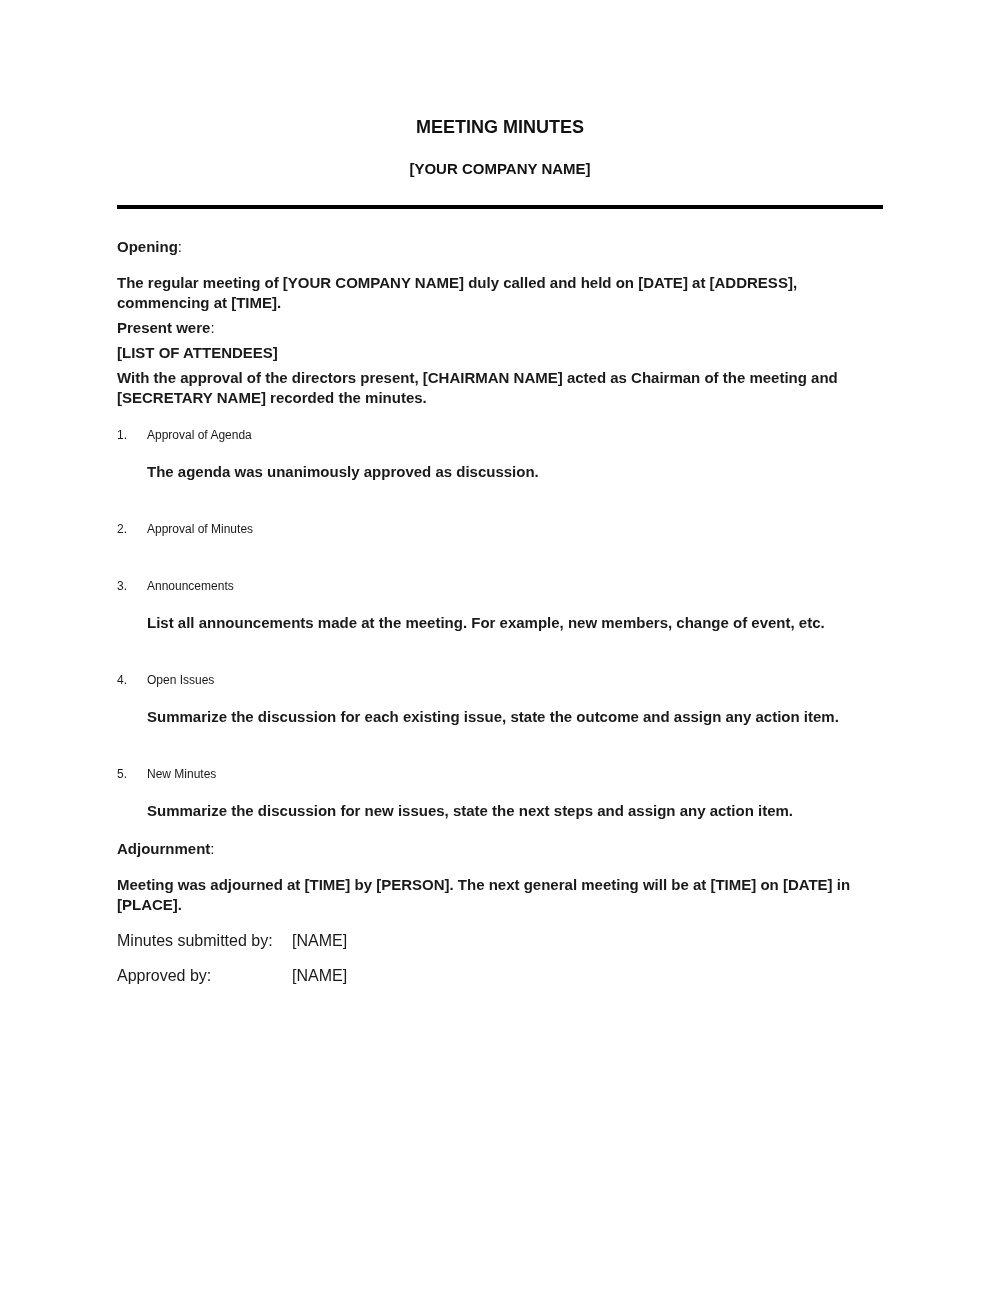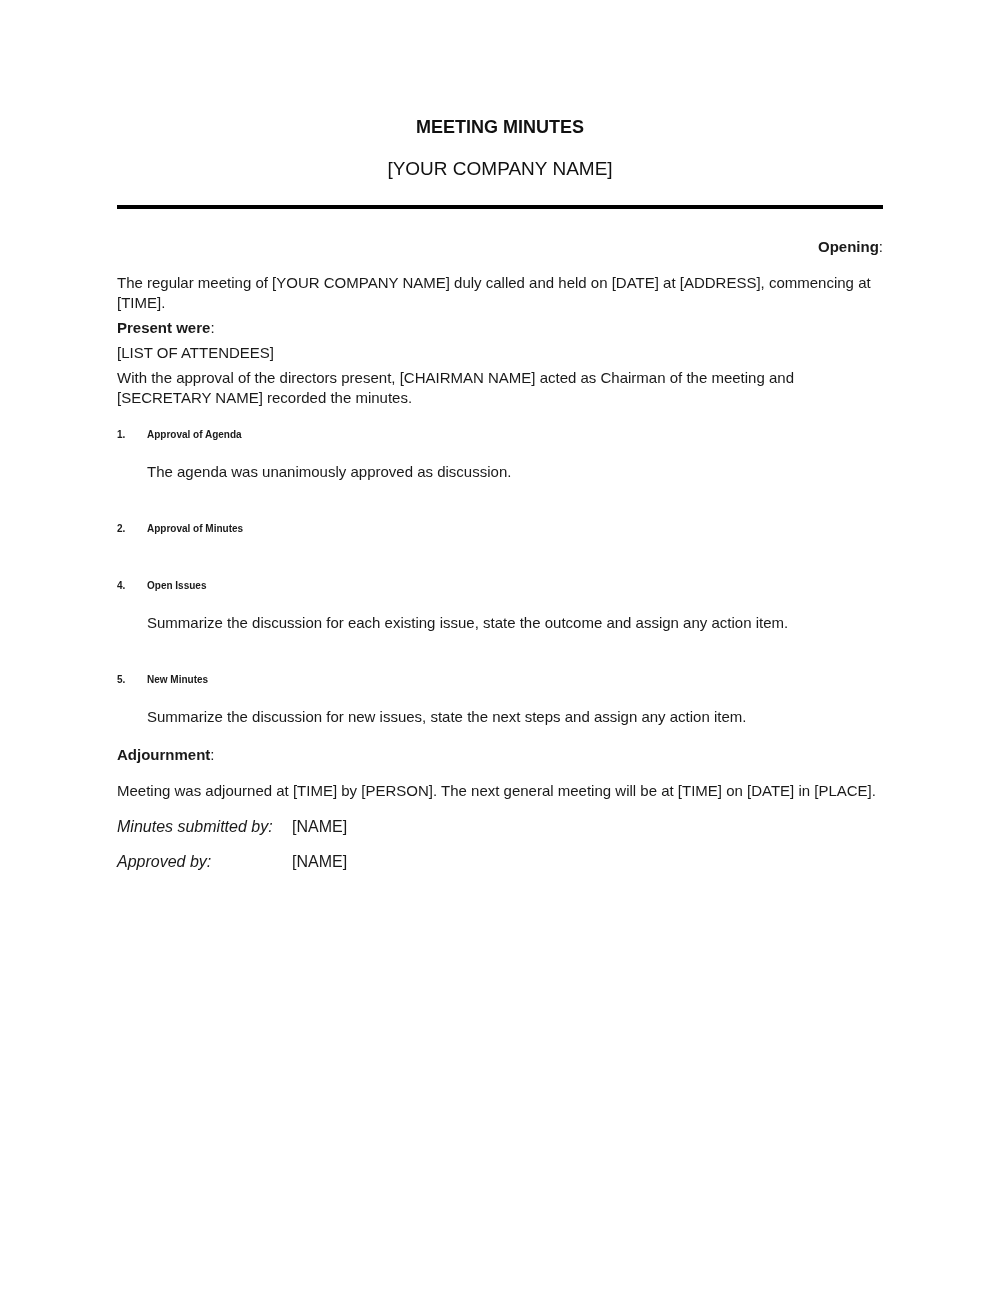--- a/index.html
+++ b/index.html
@@ -22,65 +22,65 @@
   .doc-title {
     margin: 117px 0 0 0;
     font-size: 18px;
     line-height: 21px;
     font-weight: bold;
     text-align: center;
     color: #111111;
   }
   .doc-company {
     margin: 20px 0 0 0;
-    font-size: 19px;
+    font-size: 15px;
     line-height: 22px;
-    font-weight: normal;
+    font-weight: bold;
     text-align: center;
     color: #111111;
   }
   .rule {
     margin-top: 25px;
     height: 4px;
     background: #000000;
     border: none;
   }
   p {
     margin: 0;
     font-size: 15px;
     line-height: 20px;
+    font-weight: bold;
   }
-  .gap-after-rule { margin-top: 28px; text-align: right; }
+  .gap-after-rule { margin-top: 28px; }
   .gap-para { margin-top: 5px; }
   .gap-body { margin-top: 16px; }
   .label-line { font-weight: bold; }
   .label-line .colon { font-weight: normal; }
   .item { margin-top: 37px; }
   .item.first { margin-top: 17px; }
   .item-heading {
-    font-size: 10px;
+    font-size: 12px;
     line-height: 20px;
-    font-weight: bold;
+    font-weight: normal;
   }
   .item-num {
     display: inline-block;
     width: 30px;
   }
   .item-body {
     margin-top: 17px;
     margin-left: 30px;
   }
   .sig-row {
     display: flex;
     margin-top: 17px;
   }
   .sig-label {
     width: 175px;
     flex: 0 0 175px;
-    font-style: italic;
   }
   .sig-value { flex: 1; }
 </style>
 </head>
 <body>
 
 <div class="page">
   <div class="content">
 
     <h1 class="doc-title">MEETING MINUTES</h1>
@@ -97,20 +97,24 @@
 
     <div class="item first">
       <div class="item-heading"><span class="item-num">1.</span><span>Approval of Agenda</span></div>
       <p class="item-body">The agenda was unanimously approved as discussion.</p>
     </div>
 
     <div class="item">
       <div class="item-heading"><span class="item-num">2.</span><span>Approval of Minutes</span></div>
     </div>
 
+    <div class="item">
+      <div class="item-heading"><span class="item-num">3.</span><span>Announcements</span></div>
+      <p class="item-body">List all announcements made at the meeting. For example, new members, change of event, etc.</p>
+    </div>
 
     <div class="item">
       <div class="item-heading"><span class="item-num">4.</span><span>Open Issues</span></div>
       <p class="item-body">Summarize the discussion for each existing issue, state the outcome and assign any action item.</p>
     </div>
 
     <div class="item">
       <div class="item-heading"><span class="item-num">5.</span><span>New Minutes</span></div>
       <p class="item-body">Summarize the discussion for new issues, state the next steps and assign any action item.</p>
     </div>

